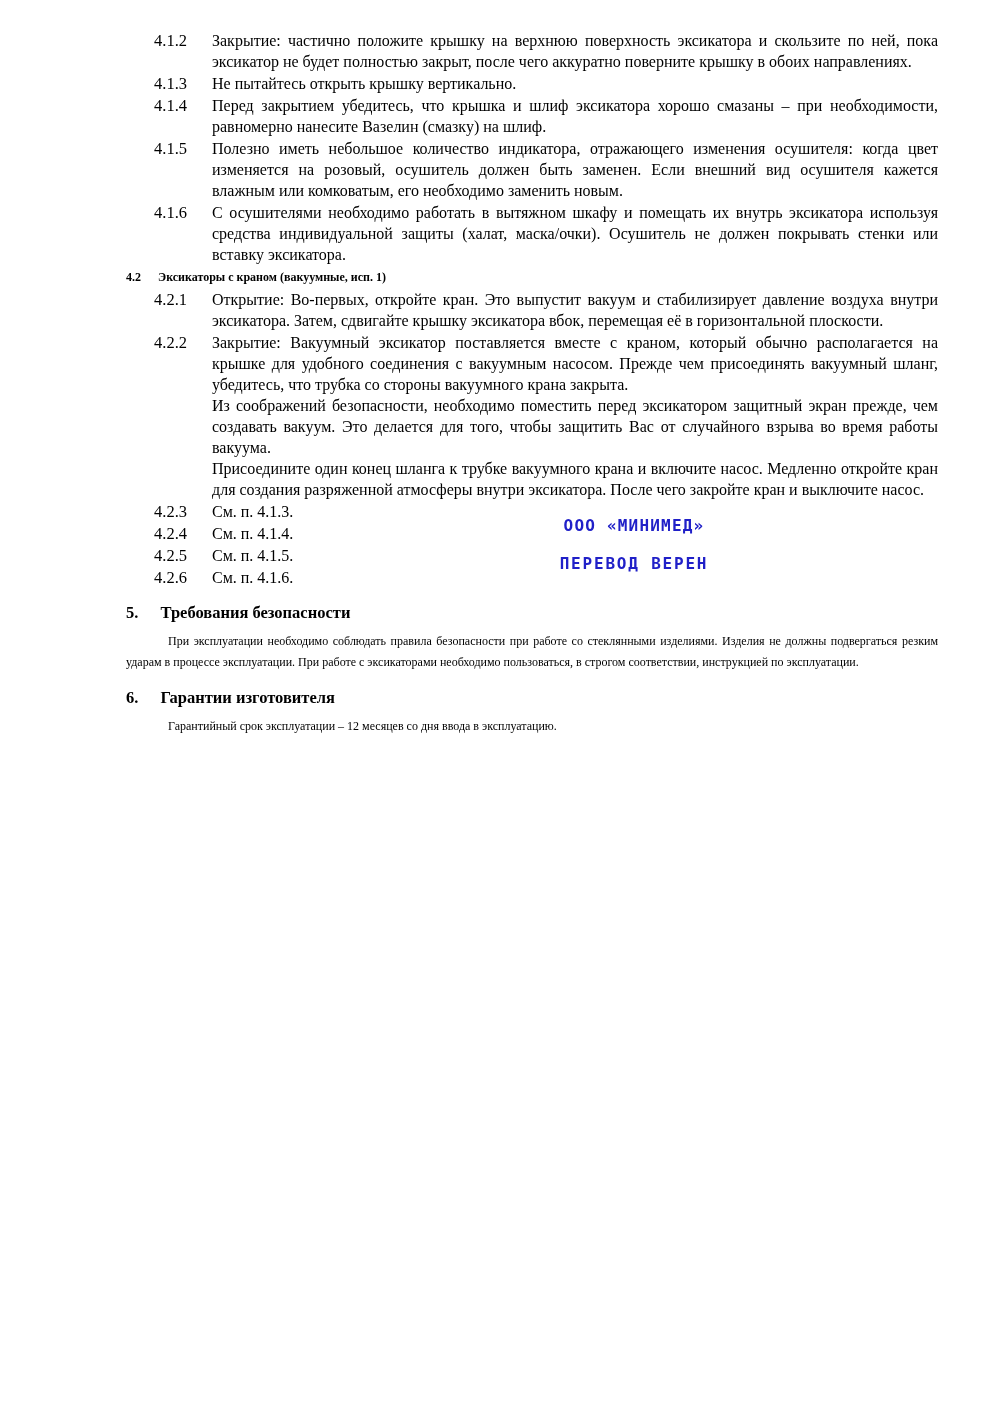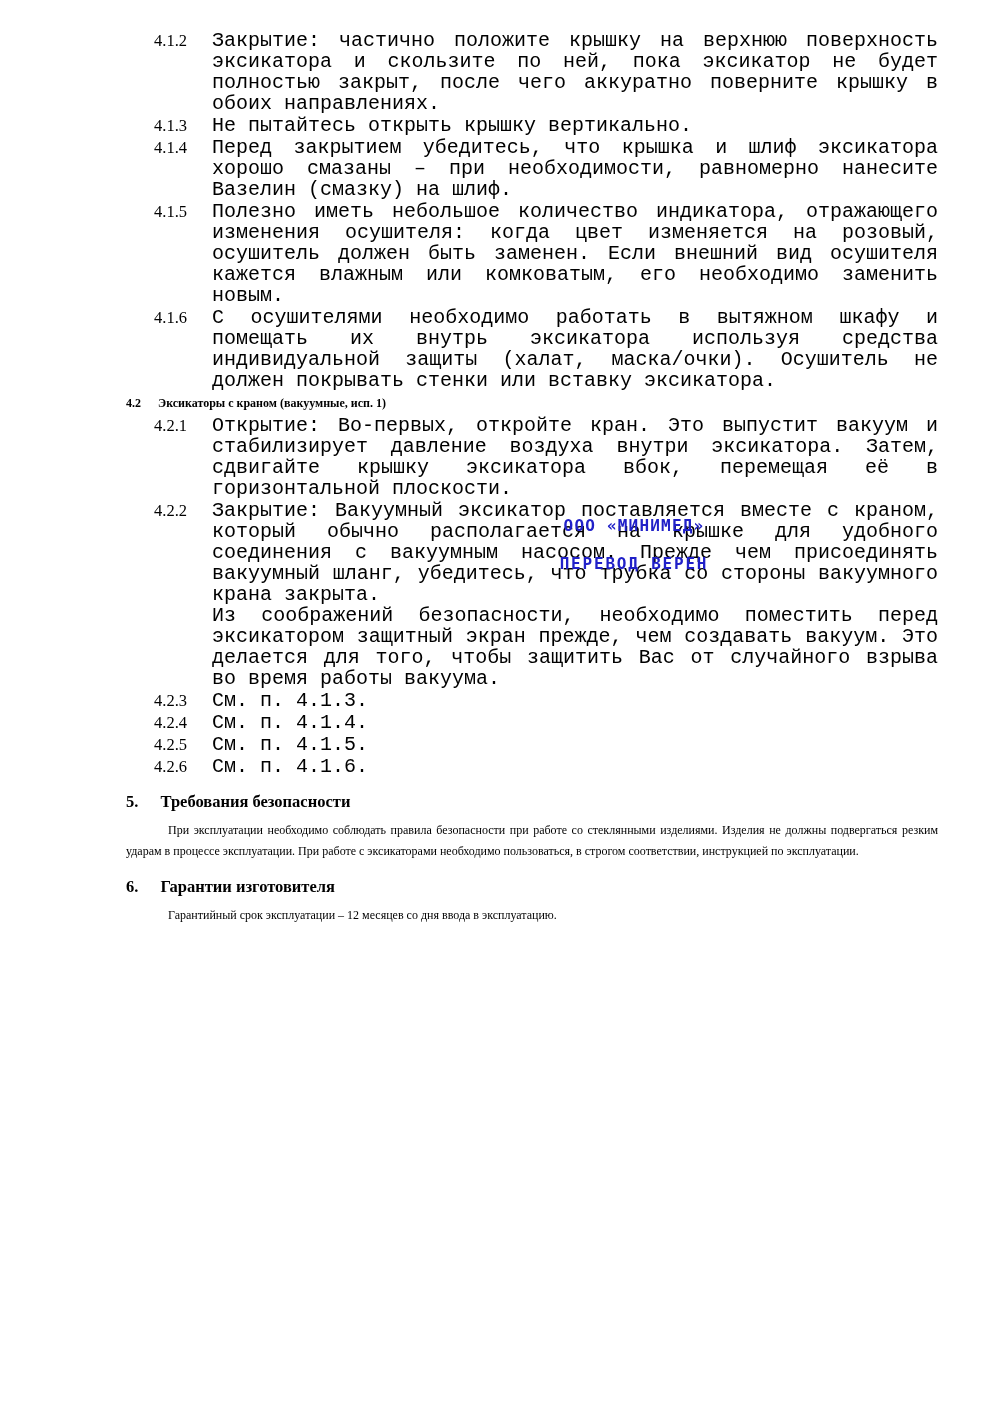--- a/index.html
+++ b/index.html
@@ -32,26 +32,25 @@
   }
   .item .num {
     flex: 0 0 auto;
     width: 58px;
     font-size: 16.5px;
     line-height: 21px;
     text-align: left;
   }
   .item .body {
     flex: 1 1 auto;
-    font-size: 20px;
+    font-size: 16px;
     line-height: 21px;
     text-align: justify;
     text-justify: inter-word;
     hyphens: none;
-    font-family: Liberation Mono, monospace;
   }
   .item .body p {
     margin: 0;
   }
   .item.lvl1 {
     padding-left: 28px;
   }
   .sect-head {
     display: flex;
     align-items: flex-start;
@@ -148,20 +147,21 @@
   <ul class="num-list">
     <li class="item lvl1">
       <span class="num">4.2.1</span>
       <div class="body">Открытие: Во-первых, откройте кран. Это выпустит вакуум и стабилизирует давление воздуха внутри эксикатора. Затем, сдвигайте крышку эксикатора вбок, перемещая её в горизонтальной плоскости.</div>
     </li>
     <li class="item lvl1">
       <span class="num">4.2.2</span>
       <div class="body">
         <p>Закрытие: Вакуумный эксикатор поставляется вместе с краном, который обычно располагается на крышке для удобного соединения с вакуумным насосом. Прежде чем присоединять вакуумный шланг, убедитесь, что трубка со стороны вакуумного крана закрыта.</p>
         <p>Из соображений безопасности, необходимо поместить перед эксикатором защитный экран прежде, чем создавать вакуум. Это делается для того, чтобы защитить Вас от случайного взрыва во время работы вакуума.</p>
+        <p>Присоедините один конец шланга к трубке вакуумного крана и включите насос. Медленно откройте кран для создания разряженной атмосферы внутри эксикатора. После чего закройте кран и выключите насос.</p>
       </div>
     </li>
   </ul>
 
   <ul class="num-list short-items">
     <li class="item lvl1">
       <span class="num">4.2.3</span>
       <div class="body">См. п. 4.1.3.</div>
     </li>
     <li class="item lvl1">

